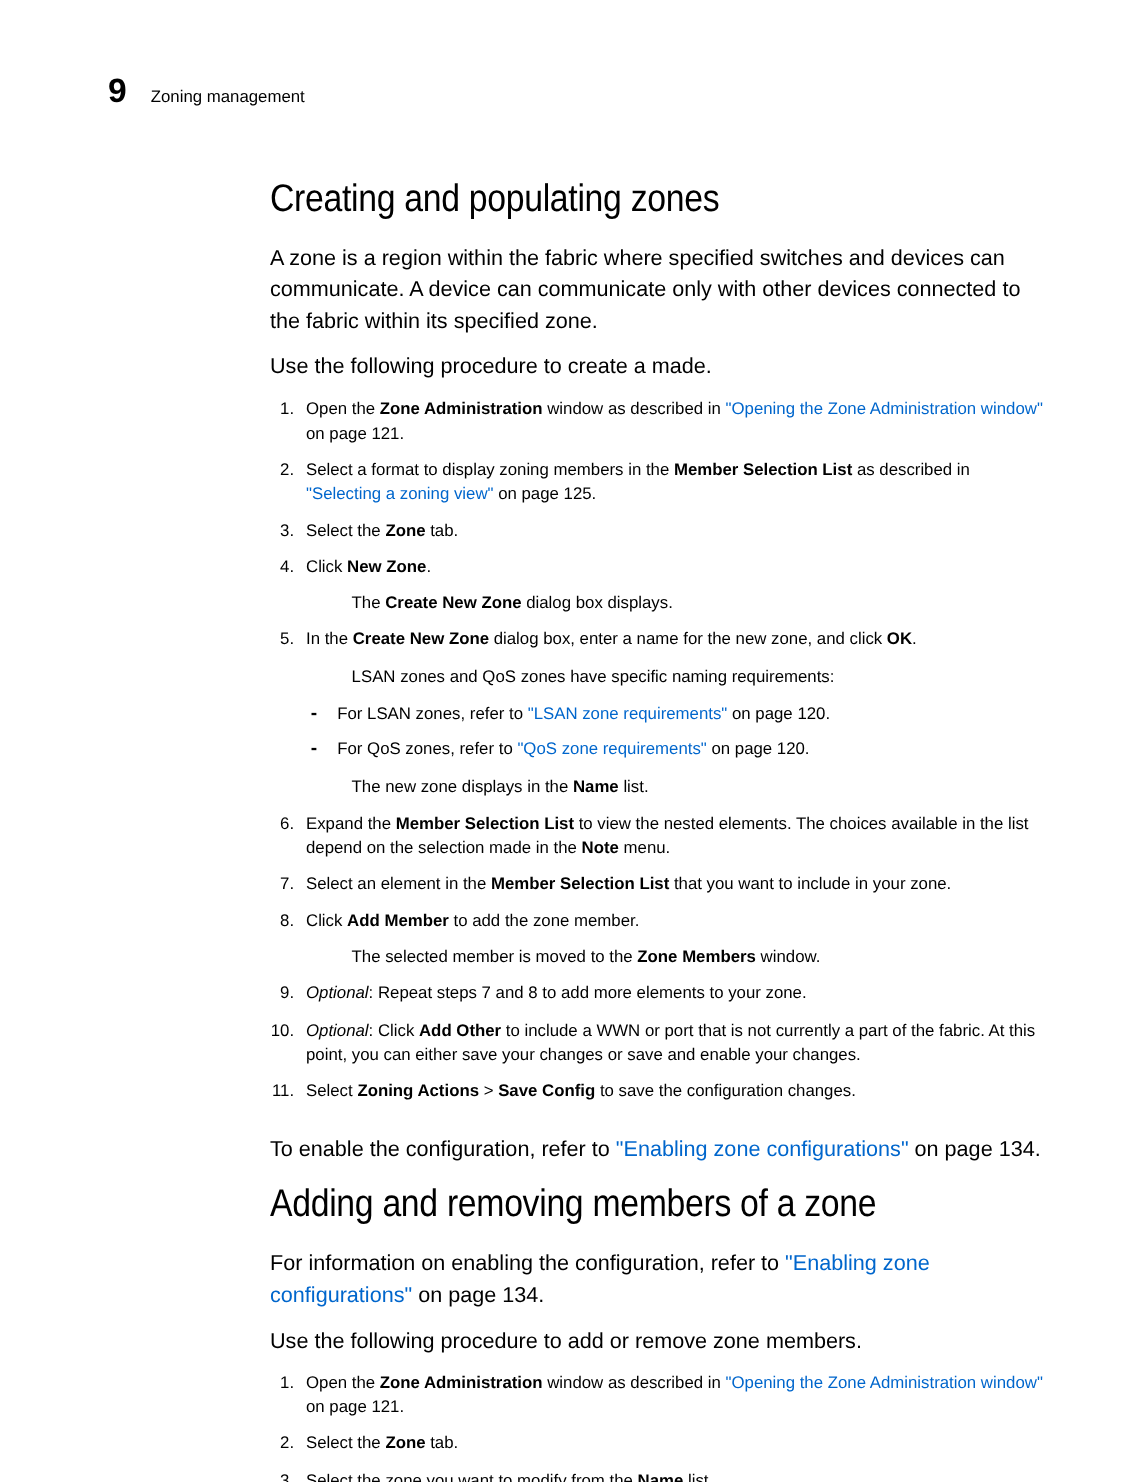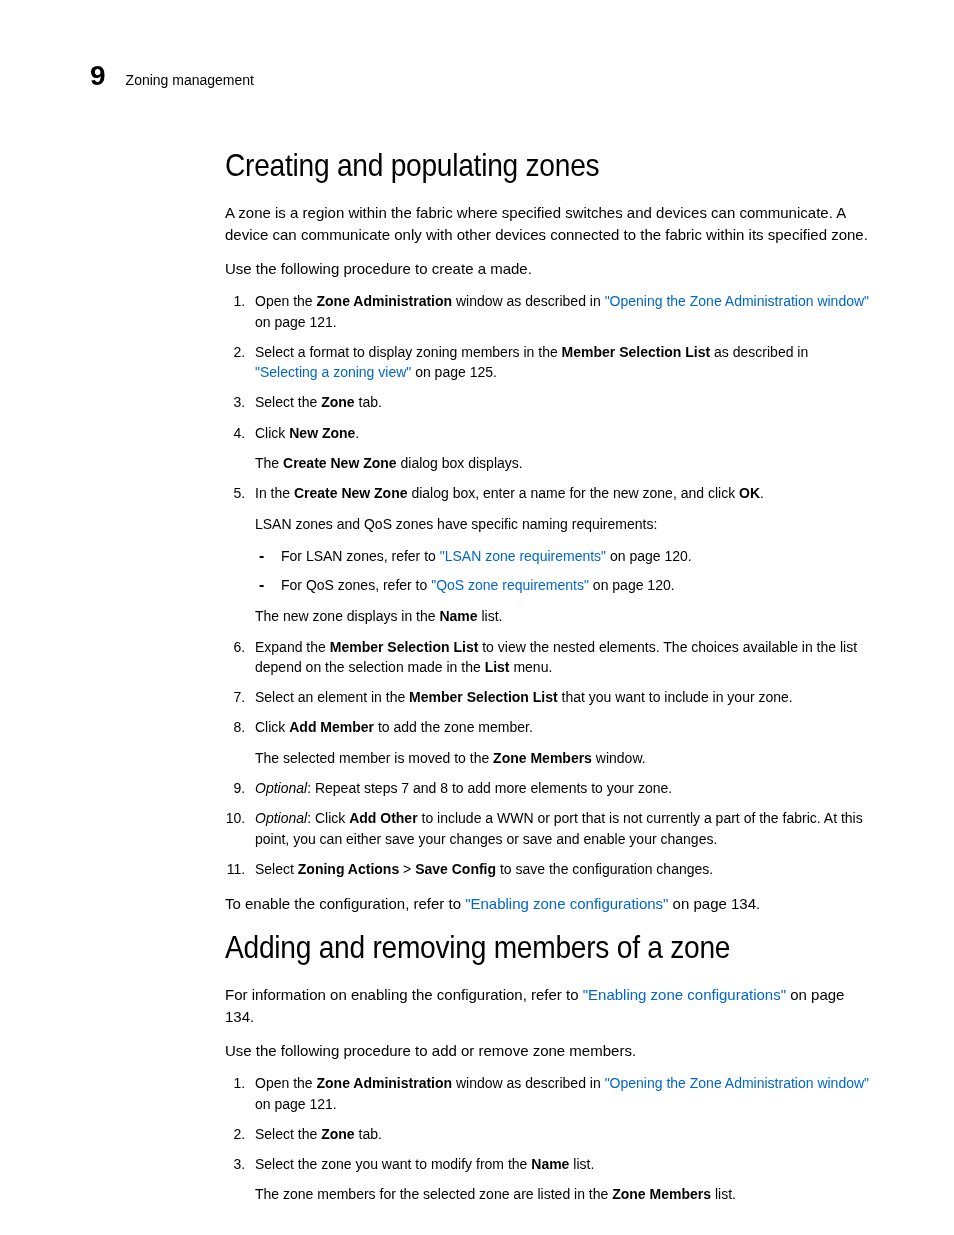--- a/index.html
+++ b/index.html
@@ -36,37 +36,38 @@
     margin: 0 0 18px 0;
     font-stretch: condensed;
     letter-spacing: -0.3px;
   }
   .condensed {
     transform: scaleX(0.88);
     transform-origin: left;
     display: inline-block;
   }
   p {
-    font-size: 15px;
+    font-size: 18px;
     line-height: 1.45;
     margin: 0 0 12px 0;
   }
   ol {
     margin: 0;
     padding-left: 24px;
     font-size: 14px;
   }
   ol li {
     margin-bottom: 10px;
     line-height: 1.45;
     padding-left: 6px;
   }
   .sub {
     margin-top: 10px;
     margin-bottom: 10px;
+    margin-left: 38px;
   }
   .dash-list {
     list-style: none;
     padding-left: 20px;
     margin: 10px 0;
   }
   .dash-list li {
     margin-bottom: 6px;
     line-height: 1.45;
   }
@@ -129,21 +130,21 @@
         <div class="sub">LSAN zones and QoS zones have specific naming requirements:</div>
         <ul class="dash-list">
           <li><span>For LSAN zones, refer to </span><span class="link">"LSAN zone requirements"</span><span> on page 120.</span></li>
           <li><span>For QoS zones, refer to </span><span class="link">"QoS zone requirements"</span><span> on page 120.</span></li>
         </ul>
         <div class="sub">
           <span>The new zone displays in the </span><b>Name</b><span> list.</span>
         </div>
       </li>
       <li>
-        <span>Expand the </span><b>Member Selection List</b><span> to view the nested elements. The choices available in the list depend on the selection made in the </span><b>List</b><span> menu.</span>
+        <span>Expand the </span><b>Member Selection List</b><span> to view the nested elements. The choices available in the list depend on the selection made in the </span><b>Note</b><span> menu.</span>
       </li>
       <li>
         <span>Select an element in the </span><b>Member Selection List</b><span> that you want to include in your zone.</span>
       </li>
       <li>
         <span>Click </span><b>Add Member</b><span> to add the zone member.</span>
         <div class="sub">
           <span>The selected member is moved to the </span><b>Zone Members</b><span> window.</span>
         </div>
       </li>
@@ -151,21 +152,21 @@
         <em>Optional</em><span>: Repeat steps 7 and 8 to add more elements to your zone.</span>
       </li>
       <li>
         <em>Optional</em><span>: Click </span><b>Add Other</b><span> to include a WWN or port that is not currently a part of the fabric. At this point, you can either save your changes or save and enable your changes.</span>
       </li>
       <li>
         <span>Select </span><b>Zoning Actions</b><span> &gt; </span><b>Save Config</b><span> to save the configuration changes.</span>
       </li>
     </ol>
 
-    <p style="margin-top:14px;">
+    <p style="margin-top:26px;">
       <span>To enable the configuration, refer to </span><span class="link">"Enabling zone configurations"</span><span> on page 134.</span>
     </p>
 
     <h2 class="section-gap"><span class="condensed">Adding and removing members of a zone</span></h2>
 
     <p>
       <span>For information on enabling the configuration, refer to </span><span class="link">"Enabling zone configurations"</span><span> on page 134.</span>
     </p>
     <p>Use the following procedure to add or remove zone members.</p>
 

